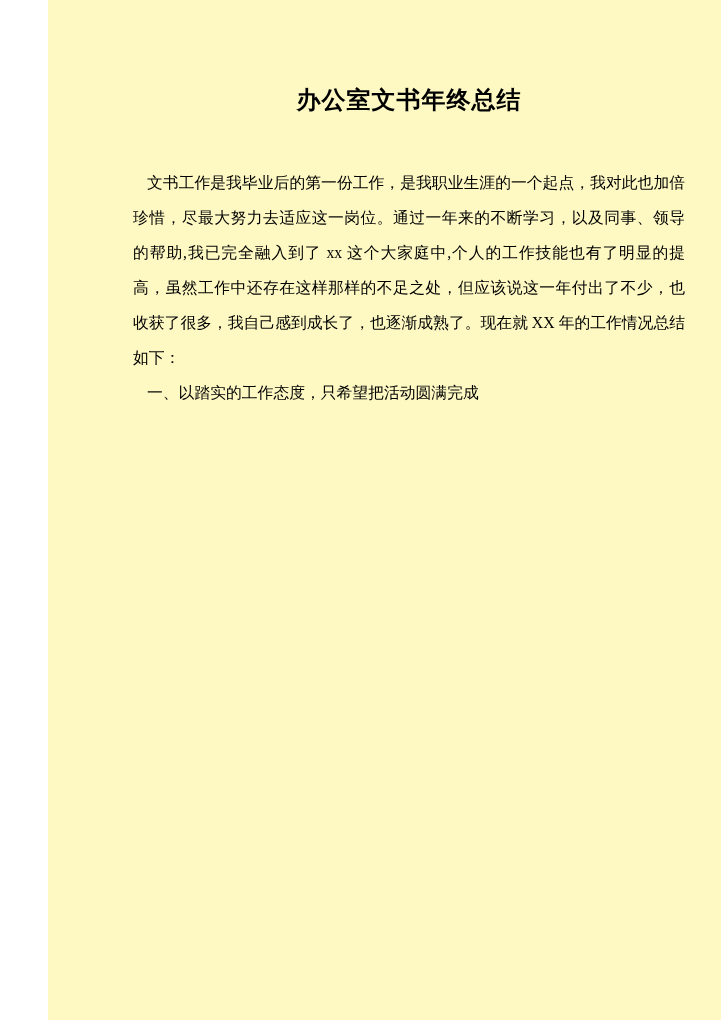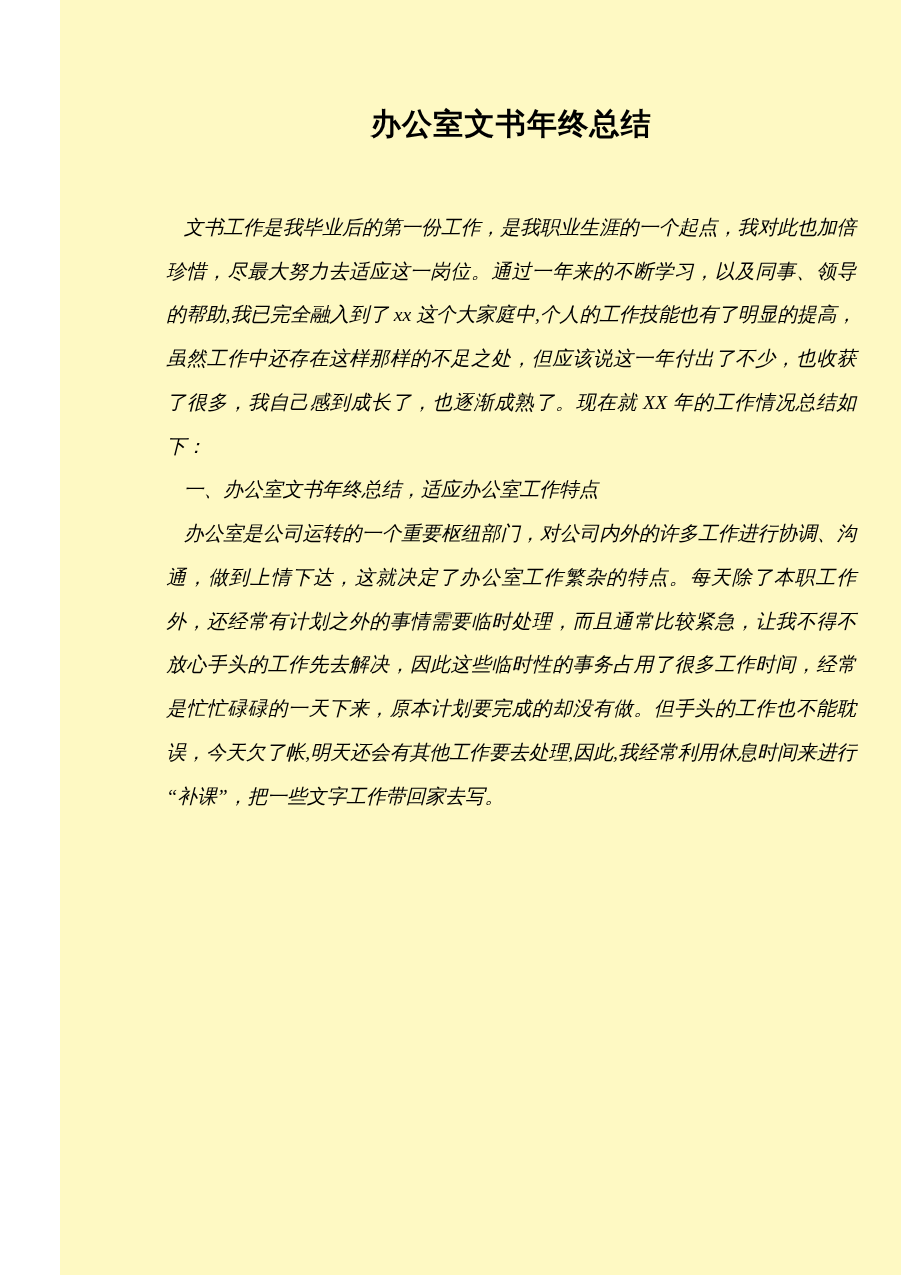--- a/index.html
+++ b/index.html
@@ -36,28 +36,26 @@
     margin-top: 49px;
     font-size: 15.8px;
     line-height: 35px;
     text-align: justify;
   }
   .doc-body p {
     margin: 0;
     padding: 0;
     text-indent: 14px;
     word-break: break-all;
-    font-style: italic;
   }
 </style>
 </head>
 <body>
 
 <div class="page">
   <div class="content">
     <h1 class="doc-title">办公室文书年终总结</h1>
     <div class="doc-body">
       <p>文书工作是我毕业后的第一份工作，是我职业生涯的一个起点，我对此也加倍珍惜，尽最大努力去适应这一岗位。通过一年来的不断学习，以及同事、领导的帮助,我已完全融入到了 xx 这个大家庭中,个人的工作技能也有了明显的提高，虽然工作中还存在这样那样的不足之处，但应该说这一年付出了不少，也收获了很多，我自己感到成长了，也逐渐成熟了。现在就 XX 年的工作情况总结如下：</p>
-      <p>一、办公室文书年终总结，适应办公室工作特点</p>
-      <p>办公室是公司运转的一个重要枢纽部门，对公司内外的许多工作进行协调、沟通，做到上情下达，这就决定了办公室工作繁杂的特点。每天除了本职工作外，还经常有计划之外的事情需要临时处理，而且通常比较紧急，让我不得不放心手头的工作先去解决，因此这些临时性的事务占用了很多工作时间，经常是忙忙碌碌的一天下来，原本计划要完成的却没有做。但手头的工作也不能耽误，今天欠了帐,明天还会有其他工作要去处理,因此,我经常利用休息时间来进行“补课”，把一些文字工作带回家去写。</p>
+      <p>一、以踏实的工作态度，只希望把活动圆满完成</p>
     </div>
   </div>
 </div>
 
 </body></html>

